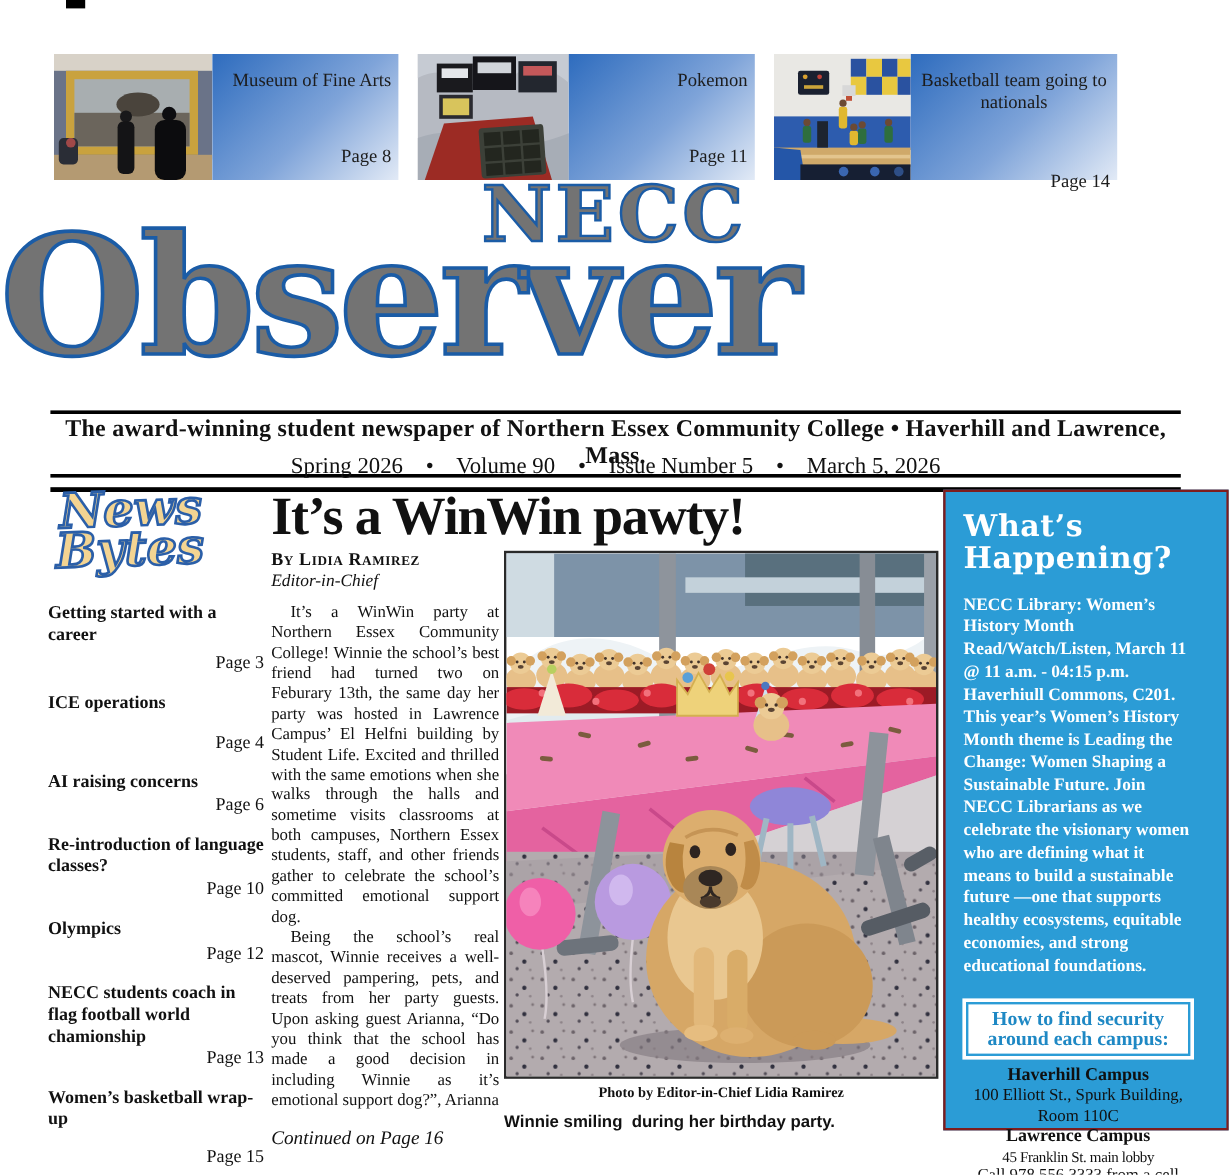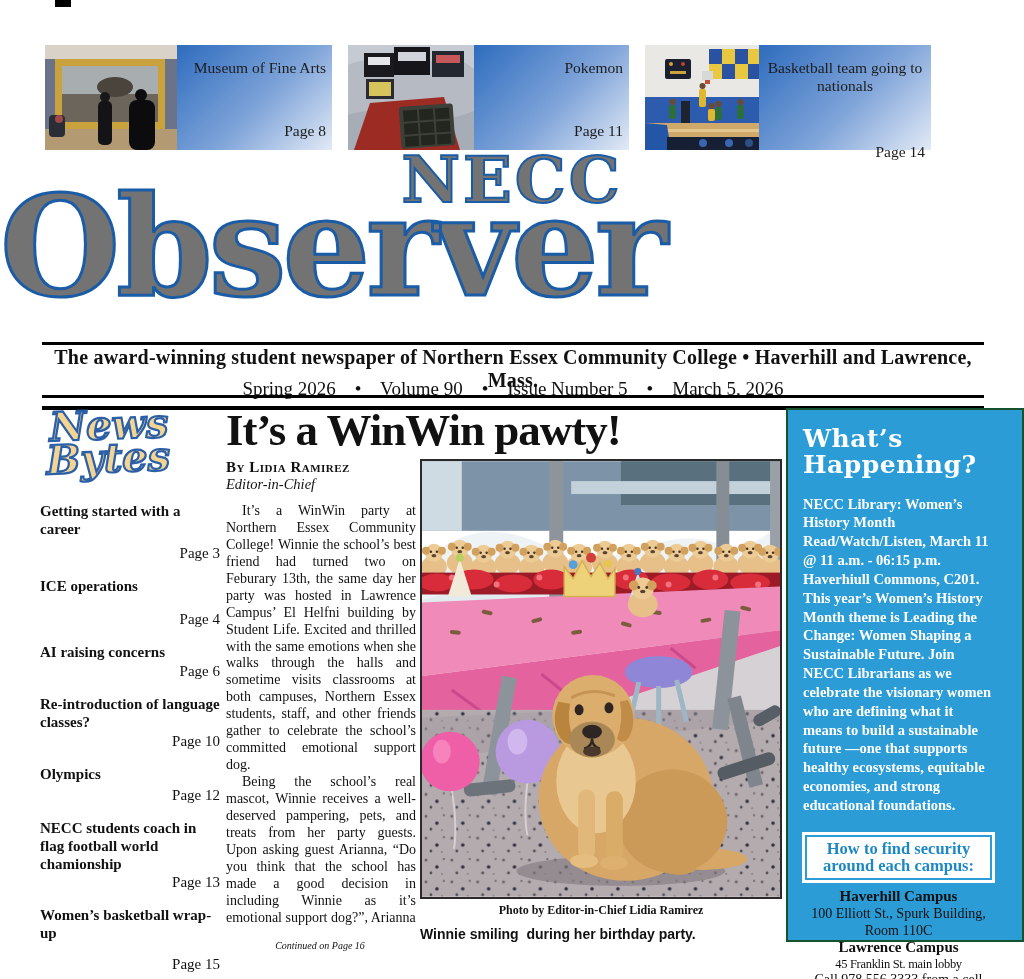--- a/index.html
+++ b/index.html
@@ -41,28 +41,28 @@
   .nb-page{text-align:right;font-size:15px;margin-top:7px;padding-right:4px;}
 
   
   .headline{font-size:45px;font-weight:bold;letter-spacing:-1px;line-height:1;margin:0 0 6px 0;}
   .art-row{display:flex;}
   .textcol{width:190px;flex:0 0 auto;}
   .photocol{width:362px;flex:0 0 auto;margin-left:4px;}
   .byline{font-weight:bold;font-size:15px;font-variant:small-caps;letter-spacing:.5px;}
   .byrole{font-style:italic;font-size:14.5px;margin-bottom:10px;}
   .body-p{font-size:14px;line-height:1.21;text-align:justify;text-indent:16px;margin:0;}
-  .continued{font-style:italic;font-size:10px;text-align:center;margin-top:14px;padding-right:2px;}
+  .continued{font-style:italic;font-size:16px;text-align:left;margin-top:14px;padding-right:2px;}
   .photo-frame{border:2px solid #2a2a2a;width:358px;}
   .photo-frame svg{display:block;}
   .credit{font-weight:bold;font-size:12px;text-align:center;margin-top:4px;}
   .caption{font-family:"Liberation Sans",sans-serif;font-weight:bold;font-size:14px;margin-top:8px;white-space:pre;}
 
   
-  .happening{background:#2b9cd6;border:2px solid #14532d;box-sizing:border-box;width:238px;height:534px;
+  .happening{background:#2b9cd6;border:2px solid #7f1d1d;box-sizing:border-box;width:238px;height:534px;
              padding:16px 28px 10px 15px;color:#fff;}
   .wh-title{font-family:"DejaVu Serif",serif;font-weight:bold;font-size:25px;line-height:1.05;margin-bottom:16px;letter-spacing:.5px;}
   .wh-body{font-weight:bold;font-size:14.5px;line-height:1.3;}
   .wh-body + .wh-body{margin-top:0;}
   .sec-box{background:#fff;border:2.5px solid #2b9cd6;box-shadow:0 0 0 3px #ffffff;margin:20px 2px 8px;
            text-align:center;color:#1e88c4;font-weight:bold;font-size:16.5px;line-height:1.05;padding:3px 2px 4px;}
   .sec-info{color:#101010;text-align:center;font-size:14px;line-height:1.18;margin-top:8px;}
   .sec-label{font-weight:bold;font-size:15px;}
   .sec-narrow{font-size:12.5px;letter-spacing:-.3px;}
 </style>
@@ -408,21 +408,21 @@
         </div>
         <div class="credit">Photo by Editor-in-Chief Lidia Ramirez</div>
         <div class="caption">Winnie smiling  during her birthday party.</div>
       </div>
     </div>
   </div>
 
   <div class="rightcol">
     <div class="happening">
       <div class="wh-title">What’s Happening?</div>
-      <div class="wh-body">NECC Library: Women’s History Month Read/Watch/Listen, March 11 @ 11 a.m. - 06:15 p.m. Haverhiull Commons, C201.</div>
+      <div class="wh-body">NECC Library: Women’s History Month Read/Watch/Listen, March 11 @ 11 a.m. - 04:15 p.m. Haverhiull Commons, C201.</div>
       <div class="wh-body">This year’s Women’s History Month theme is Leading the Change: Women Shaping a Sustainable Future. Join NECC Librarians as we celebrate the visionary women who are defining what it means to build a sustainable future —one that supports healthy ecosystems, equitable economies, and strong educational foundations.</div>
       <div class="sec-box">How to find security around each campus:</div>
       <div class="sec-info">
         <div class="sec-label">Haverhill Campus</div>
         <div>100 Elliott St., Spurk Building,</div>
         <div>Room 110C</div>
         <div class="sec-label">Lawrence Campus</div>
         <div class="sec-narrow">45 Franklin St. main lobby</div>
         <div>Call 978.556.3333 from a cell phone. Extension 3333 from any campus phone on either campus.</div>
       </div>

